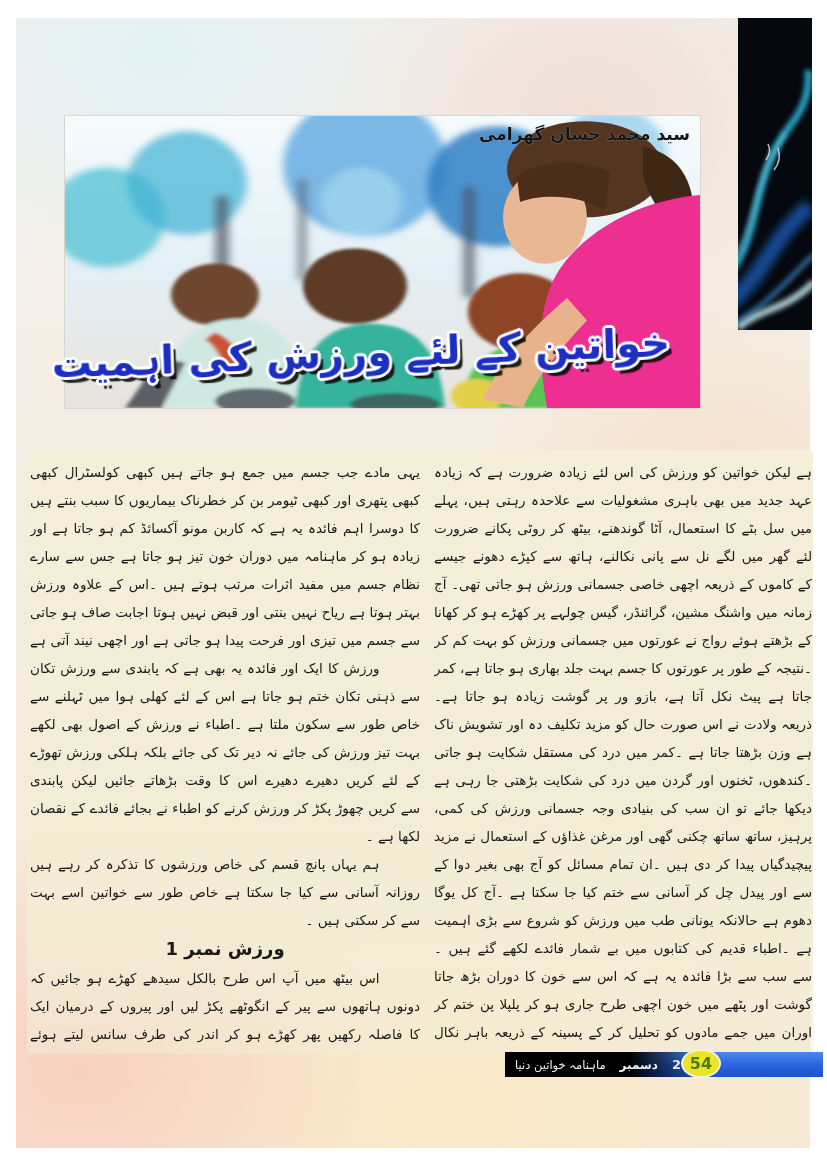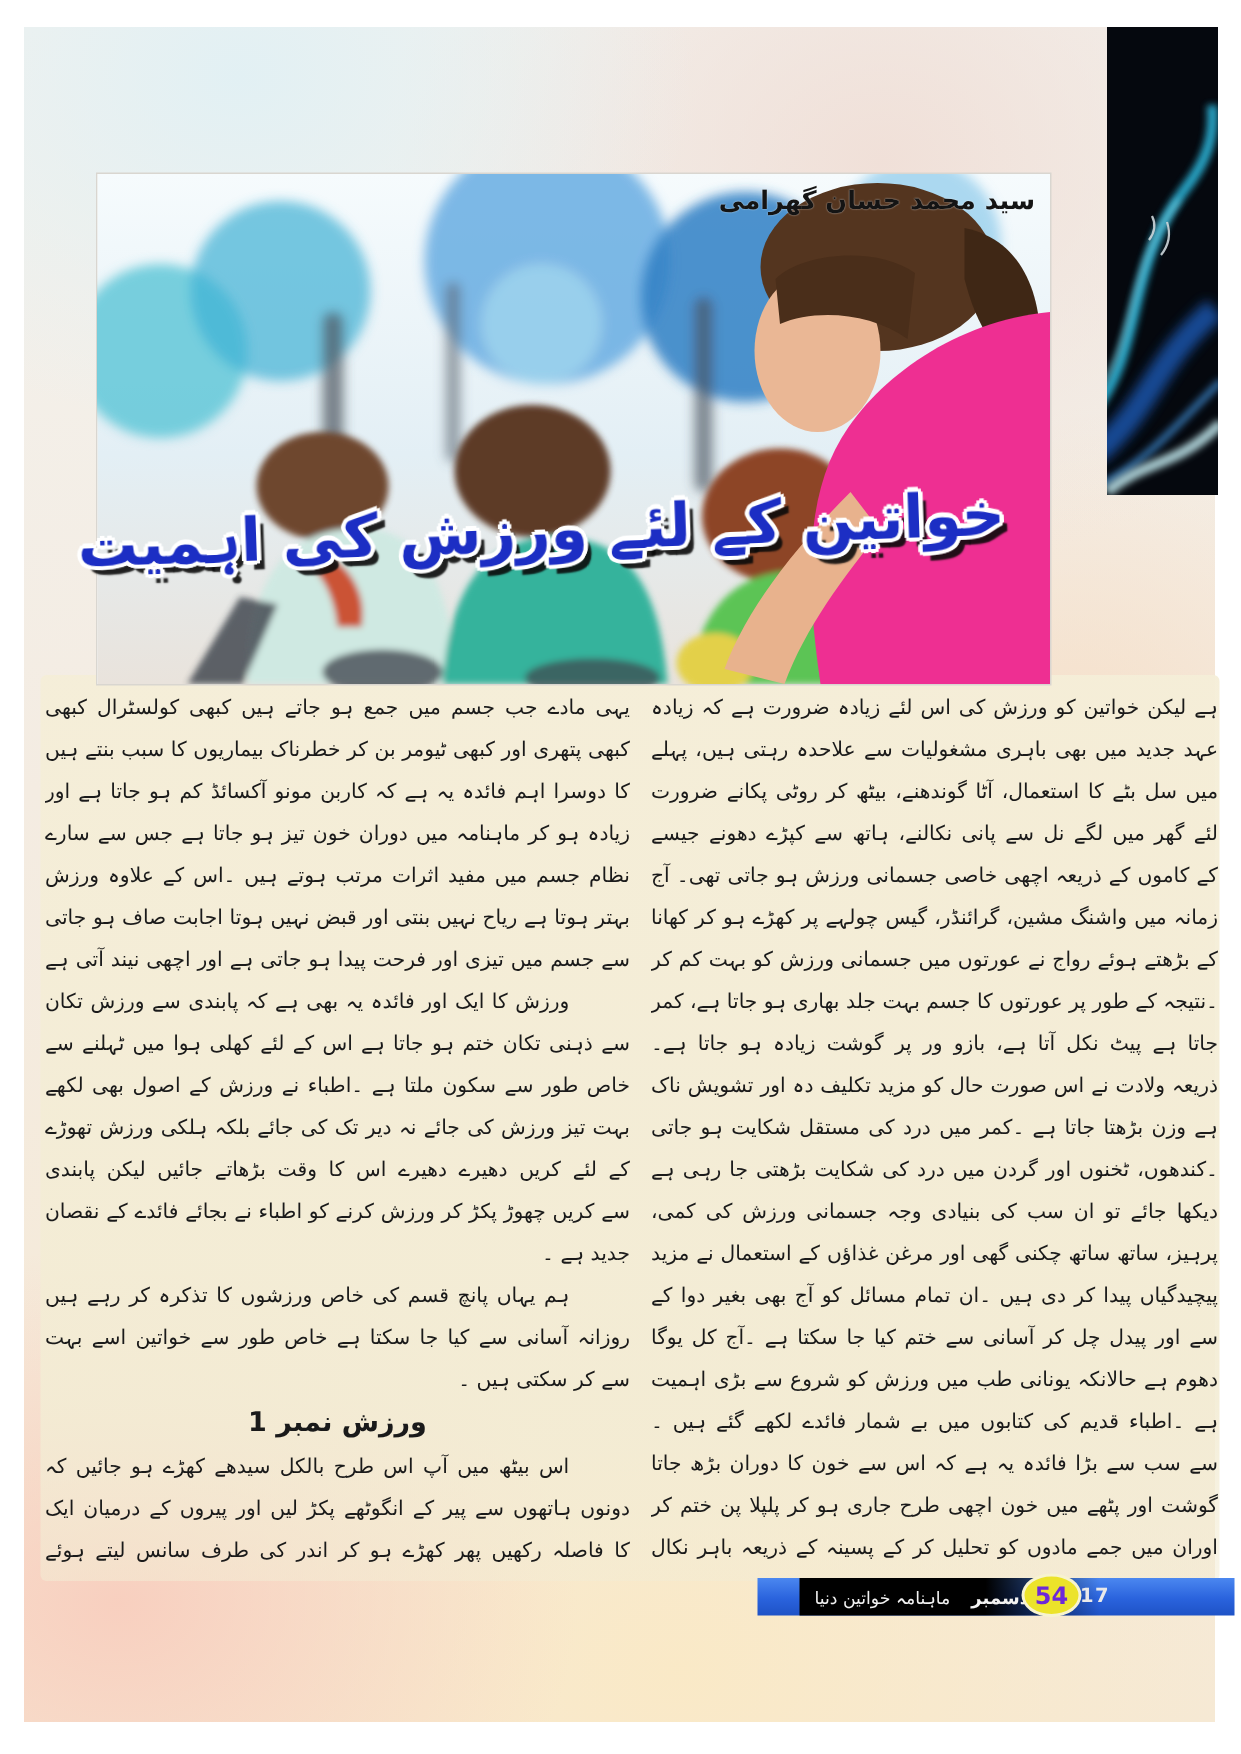--- a/index.html
+++ b/index.html
@@ -15,21 +15,21 @@
           radial-gradient(60% 32% at 55% 97%, rgba(250,233,198,0.95), rgba(250,233,198,0) 75%),
           linear-gradient(180deg,#f3f2ee 0%,#f4ece2 45%,#f6e9d4 100%);}
   
   .textbg{position:absolute;left:27px;top:450px;width:786px;height:604px;
           background:linear-gradient(180deg, rgba(245,238,216,0.96) 0%, rgba(243,236,212,0.9) 80%, rgba(243,236,212,0.55) 100%);
           border-radius:4px;}
   
   .swirl{position:absolute;left:738px;top:18px;width:74px;height:312px;}
   .swirl svg{display:block;width:100%;height:100%;}
   
-  .photo{position:absolute;left:65px;top:116px;width:635px;height:340px;background:#fff;
+  .photo{position:absolute;left:65px;top:116px;width:635px;height:292px;background:#fff;
          box-shadow:0 0 0 1px #d9d6d0;}
   .photo svg{display:block;width:100%;height:100%;}
   .author{position:absolute;top:8px;right:10px;color:#141414;font-size:17px;font-weight:700;
           direction:rtl;letter-spacing:0.5px;text-shadow:0 0 1px rgba(255,255,255,0.8);}
   .headline{position:absolute;left:85px;top:212px;width:520px;text-align:center;direction:rtl;
             font-size:40px;font-weight:bold;color:#1c2ec4;transform:rotate(-2deg);
             text-shadow:
               -2px -2px 0 #fff, 2px -2px 0 #fff, -2px 2px 0 #fff, 2px 2px 0 #fff,
               -3px 0 0 #fff, 3px 0 0 #fff, 0 -3px 0 #fff, 0 3px 0 #fff,
               5px 6px 1px rgba(10,10,10,0.9);
@@ -43,28 +43,28 @@
   .tline{height:28px;line-height:28px;font-size:13.5px;text-align:justify;text-align-last:justify;
          overflow:hidden;}
   .tline.short{text-align-last:right;}
   .exheading{height:30px;line-height:30px;font-size:18px;font-weight:bold;text-align:center;}
   
   .footer-bar{position:absolute;left:505px;top:1052px;width:318px;height:25px;
               background:linear-gradient(180deg,#4b87f0 0%,#2a63dd 55%,#1e52c6 100%);}
   .footer-black{position:absolute;left:0;top:0;height:100%;width:200px;
                 background:linear-gradient(90deg,#000 0%,#000 62%,rgba(0,0,0,0) 100%);
                 display:flex;align-items:center;direction:ltr;gap:14px;padding:4px 10px;
-                box-sizing:border-box;margin-left:28px;}
+                box-sizing:border-box;}
   .footer-mag{color:#f2f2f2;font-size:11.5px;direction:rtl;white-space:nowrap;}
   .footer-month{color:#f2f2f2;font-size:12px;direction:rtl;white-space:nowrap;font-weight:bold;}
   .footer-year{color:#e9e9e9;font-size:13px;font-weight:bold;letter-spacing:1px;}
   .page-badge{position:absolute;left:176px;top:-3px;width:40px;height:29px;background:#ece32a;
               border-radius:50%;border:2px solid #f7f3cf;box-sizing:border-box;
               display:flex;align-items:center;justify-content:center;
-              font-size:16px;font-weight:bold;color:#6d28d9;}
+              font-size:16px;font-weight:bold;color:#4d7c0f;}
 </style>
 </head>
 <body>
 
 <div class="page">
 
   <div class="wash"></div>
   <div class="textbg"></div>
 
   <div class="swirl">
@@ -173,21 +173,21 @@
           <div class="tline">زیادہ ہو کر ماہنامہ میں دوران خون تیز ہو جاتا ہے جس سے سارے</div>
           <div class="tline">نظام جسم میں مفید اثرات مرتب ہوتے ہیں ۔اس کے علاوہ ورزش سے ہضم</div>
           <div class="tline">بہتر ہوتا ہے ریاح نہیں بنتی اور قبض نہیں ہوتا اجابت صاف ہو جاتی ہے جس</div>
           <div class="tline">سے جسم میں تیزی اور فرحت پیدا ہو جاتی ہے اور اچھی نیند آتی ہے ۔</div>
           <div class="tline">   ورزش کا ایک اور فائدہ یہ بھی ہے کہ پابندی سے ورزش تکان</div>
           <div class="tline">سے ذہنی تکان ختم ہو جاتا ہے اس کے لئے کھلی ہوا میں ٹہلنے سے دماغ کو</div>
           <div class="tline">خاص طور سے سکون ملتا ہے ۔اطباء نے ورزش کے اصول بھی لکھے ہیں نہ</div>
           <div class="tline">بہت تیز ورزش کی جائے نہ دیر تک کی جائے بلکہ ہلکی ورزش تھوڑے وقت</div>
           <div class="tline">کے لئے کریں دھیرے دھیرے اس کا وقت بڑھاتے جائیں لیکن پابندی</div>
           <div class="tline">سے کریں چھوڑ پکڑ کر ورزش کرنے کو اطباء نے بجائے فائدے کے نقصان دہ</div>
-          <div class="tline short">جدید ہے ۔</div>
+          <div class="tline short">لکھا ہے ۔</div>
           <div class="tline">   ہم یہاں پانچ قسم کی خاص ورزشوں کا تذکرہ کر رہے ہیں جن کو</div>
           <div class="tline">روزانہ آسانی سے کیا جا سکتا ہے خاص طور سے خواتین اسے بہت آسانی</div>
           <div class="tline short">سے کر سکتی ہیں ۔</div>
         </div>
       <div class="exheading">ورزش نمبر 1</div>
       <div>
           <div class="tline">   اس بیٹھ میں آپ اس طرح بالکل سیدھے کھڑے ہو جائیں کہ</div>
           <div class="tline">دونوں ہاتھوں سے پیر کے انگوٹھے پکڑ لیں اور پیروں کے درمیان ایک فٹ</div>
           <div class="tline">کا فاصلہ رکھیں پھر کھڑے ہو کر اندر کی طرف سانس لیتے ہوئے دونوں</div>
         </div>

